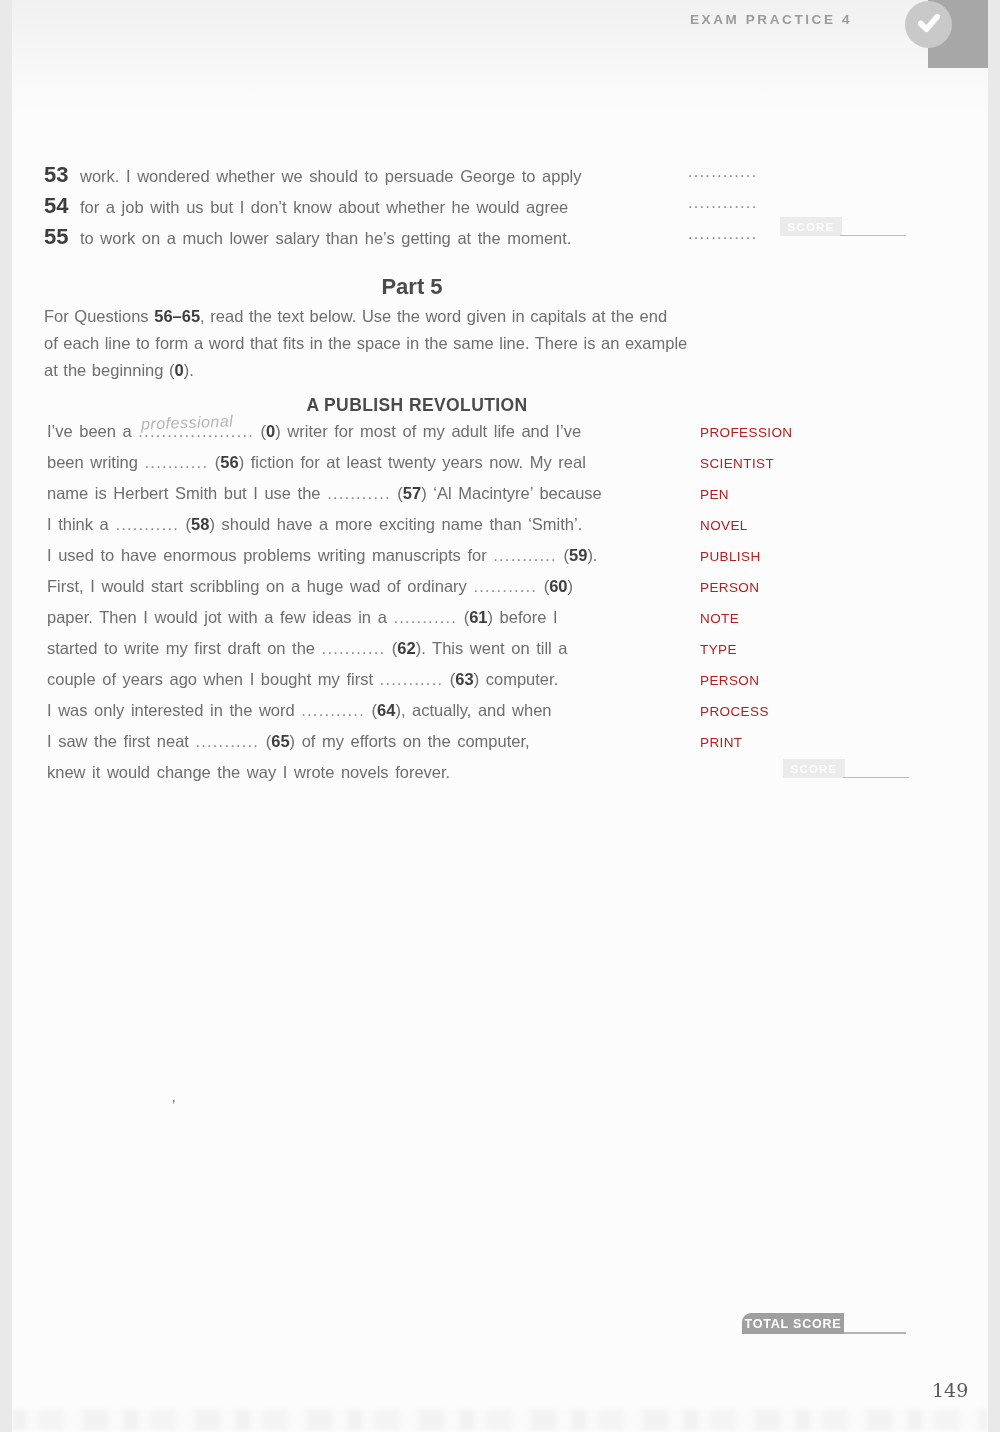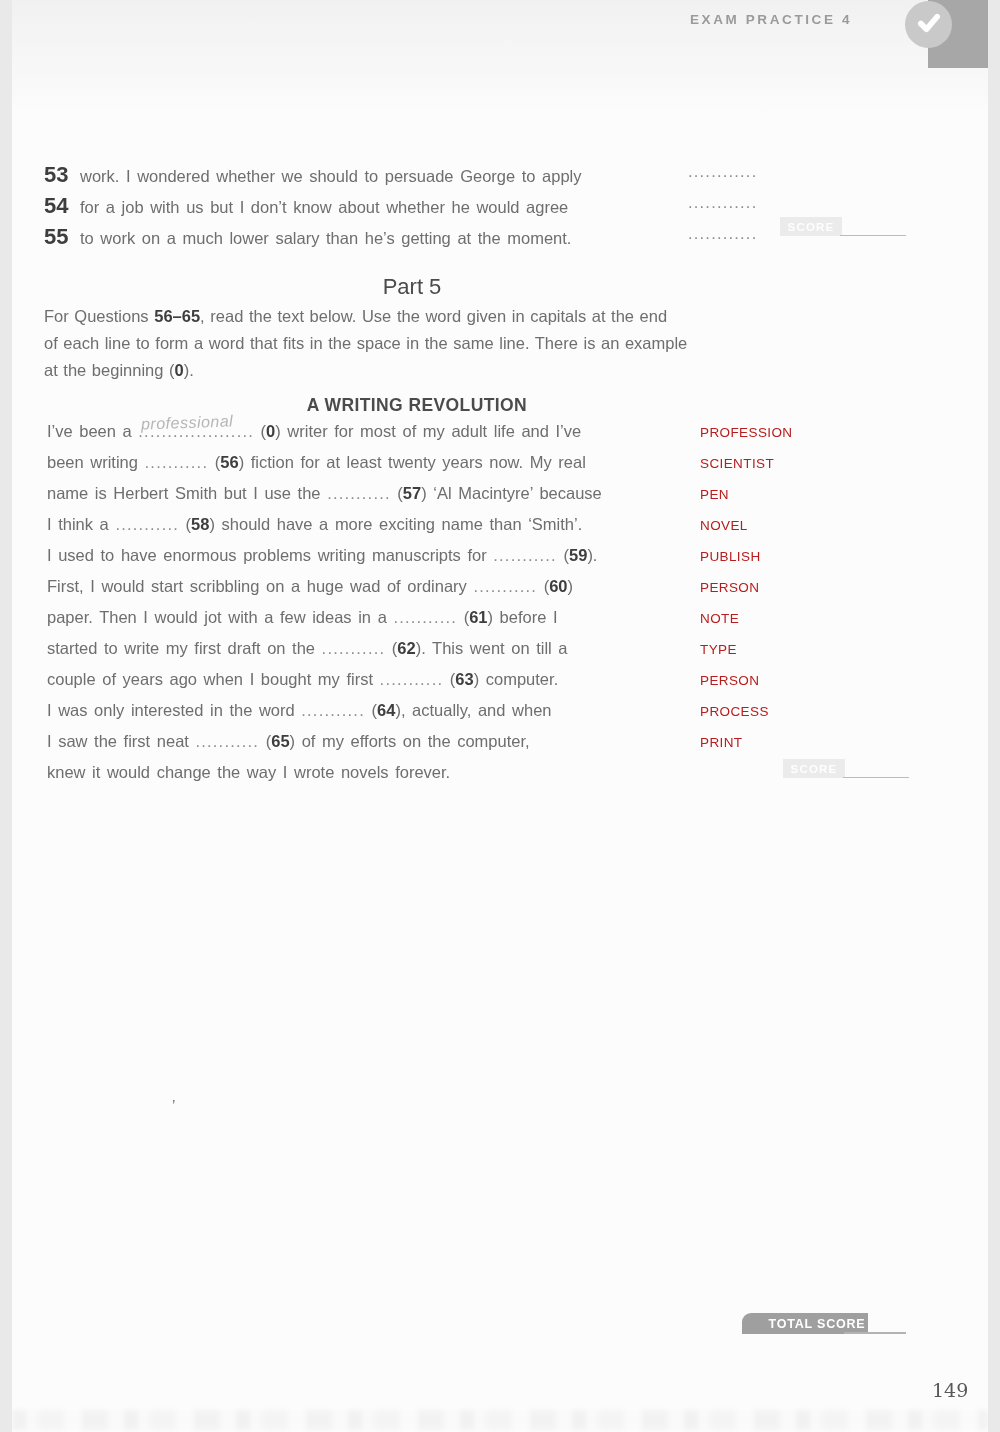--- a/index.html
+++ b/index.html
@@ -24,41 +24,41 @@
   .scorebox{position:absolute;background:#ebebeb;color:rgba(255,255,255,0.92);font-weight:bold;
             font-size:11.5px;letter-spacing:1.2px;display:flex;align-items:center;
             justify-content:center;}
   .score-line{position:absolute;height:1px;background:#bcbcbc;}
   #score1{left:768px;top:217px;width:62px;height:19px;}
   #scoreline1{left:828px;top:235px;width:66px;}
   #score2{left:771px;top:759px;width:62px;height:19px;}
   #scoreline2{left:831px;top:777px;width:66px;}
 
   .part5-title{position:absolute;left:0;top:274px;width:800px;text-align:center;
-               font-size:22px;font-weight:normal;color:#4b4b4b;}
+               font-size:22px;font-weight:bold;color:#4b4b4b;}
   .instructions{position:absolute;left:32px;top:307px;width:790px;font-size:16.5px;
                 color:#6e6e6e;}
   .instr-line{height:27px;white-space:nowrap;word-spacing:1px;}
 
   .passage-title{position:absolute;left:0;top:395px;width:810px;text-align:center;
                  font-size:17.5px;font-weight:bold;letter-spacing:0.4px;color:#4b4b4b;}
   .passage{position:absolute;left:35px;top:422px;width:950px;}
   .p-row{position:relative;height:31px;font-size:16.5px;color:#6e6e6e;word-spacing:2px;}
   .p-text{white-space:nowrap;}
   .capital{position:absolute;left:653px;top:3px;font-size:13.5px;color:#b91c1c;
            letter-spacing:0.4px;word-spacing:0;white-space:nowrap;}
   .bnum{font-weight:bold;color:#3e3e3e;}
   .dots{color:#8d8d8d;letter-spacing:1.2px;word-spacing:0;}
   .gap{position:relative;display:inline-block;}
   .hw{position:absolute;left:3px;bottom:9px;font-size:16px;font-style:italic;color:#b6b6b6;
       transform:rotate(-2deg);white-space:nowrap;letter-spacing:0.5px;}
 
   .total-box{position:absolute;left:730px;top:1313px;width:102px;height:21px;background:#9f9f9f;
              border-top-left-radius:9px;color:#ffffff;font-weight:bold;font-size:12.5px;
-             letter-spacing:0.8px;display:flex;align-items:center;justify-content:center;padding-left:24px;}
+             letter-spacing:0.8px;display:flex;align-items:center;justify-content:center;}
   .total-line{position:absolute;left:832px;top:1332px;width:62px;height:1.5px;background:#b3b3b3;}
   .pagenum{position:absolute;left:920px;top:1379px;font-family:"DejaVu Serif",serif;
            font-size:19px;color:#585858;text-align:right;}
   .stray{position:absolute;left:160px;top:1096px;font-size:15px;color:#6f6f6f;}
   .bleed{position:absolute;left:0;bottom:2px;width:100%;height:20px;opacity:0.65;
          background-image:repeating-linear-gradient(90deg,
            #ececec 0 14px,#f8f8f8 14px 26px,#f1f1f1 26px 52px,#fafafa 52px 70px,
            #eeeeee 70px 96px,#f9f9f9 96px 112px);
          filter:blur(2.5px);}
 </style>
@@ -91,21 +91,21 @@
   <div class="score-line" id="scoreline1"></div>
 
   <div class="part5-title">Part 5</div>
 
   <div class="instructions">
       <div class="instr-line"><span>For Questions </span><b class="bnum">56–65</b><span>, read the text below. Use the word given in capitals at the end</span></div>
       <div class="instr-line"><span>of each line to form a word that fits in the space in the same line. There is an example</span></div>
       <div class="instr-line"><span>at the beginning (</span><b class="bnum">0</b><span>).</span></div>
     </div>
 
-  <div class="passage-title">A WRITING REVOLUTION</div>
+  <div class="passage-title">A PUBLISH REVOLUTION</div>
 
   <div class="passage">
       <div class="p-row"><span class="p-text"><span>I’ve been a </span><span class="gap"><span class="dots">....................</span><span class="hw">professional</span></span><span> (</span><b class="bnum">0</b><span>) writer for most of my adult life and I’ve</span></span><span class="capital">PROFESSION</span></div>
       <div class="p-row"><span class="p-text"><span>been writing </span><span class="gap"><span class="dots">...........</span></span><span> (</span><b class="bnum">56</b><span>) fiction for at least twenty years now. My real</span></span><span class="capital">SCIENTIST</span></div>
       <div class="p-row"><span class="p-text"><span>name is Herbert Smith but I use the </span><span class="gap"><span class="dots">...........</span></span><span> (</span><b class="bnum">57</b><span>) ‘Al Macintyre’ because</span></span><span class="capital">PEN</span></div>
       <div class="p-row"><span class="p-text"><span>I think a </span><span class="gap"><span class="dots">...........</span></span><span> (</span><b class="bnum">58</b><span>) should have a more exciting name than ‘Smith’.</span></span><span class="capital">NOVEL</span></div>
       <div class="p-row"><span class="p-text"><span>I used to have enormous problems writing manuscripts for </span><span class="gap"><span class="dots">...........</span></span><span> (</span><b class="bnum">59</b><span>).</span></span><span class="capital">PUBLISH</span></div>
       <div class="p-row"><span class="p-text"><span>First, I would start scribbling on a huge wad of ordinary </span><span class="gap"><span class="dots">...........</span></span><span> (</span><b class="bnum">60</b><span>)</span></span><span class="capital">PERSON</span></div>
       <div class="p-row"><span class="p-text"><span>paper. Then I would jot with a few ideas in a </span><span class="gap"><span class="dots">...........</span></span><span> (</span><b class="bnum">61</b><span>) before I</span></span><span class="capital">NOTE</span></div>
       <div class="p-row"><span class="p-text"><span>started to write my first draft on the </span><span class="gap"><span class="dots">...........</span></span><span> (</span><b class="bnum">62</b><span>). This went on till a</span></span><span class="capital">TYPE</span></div>

